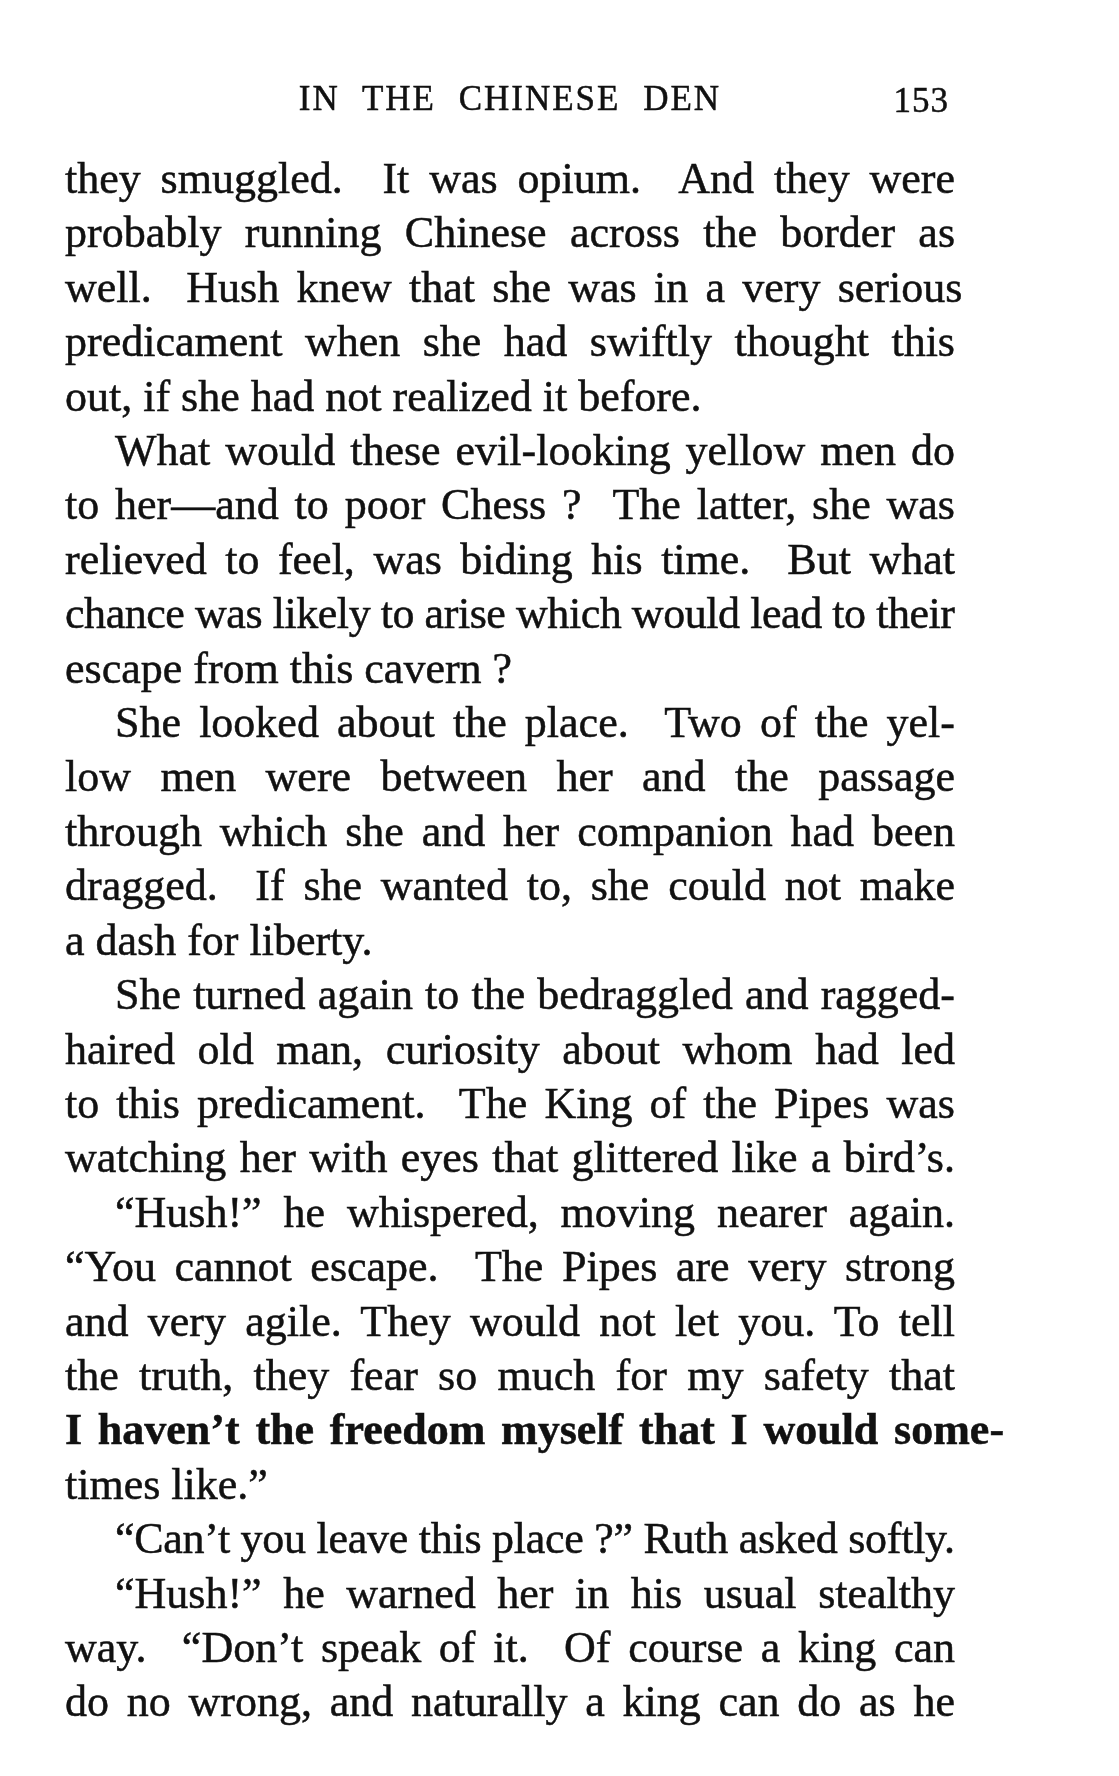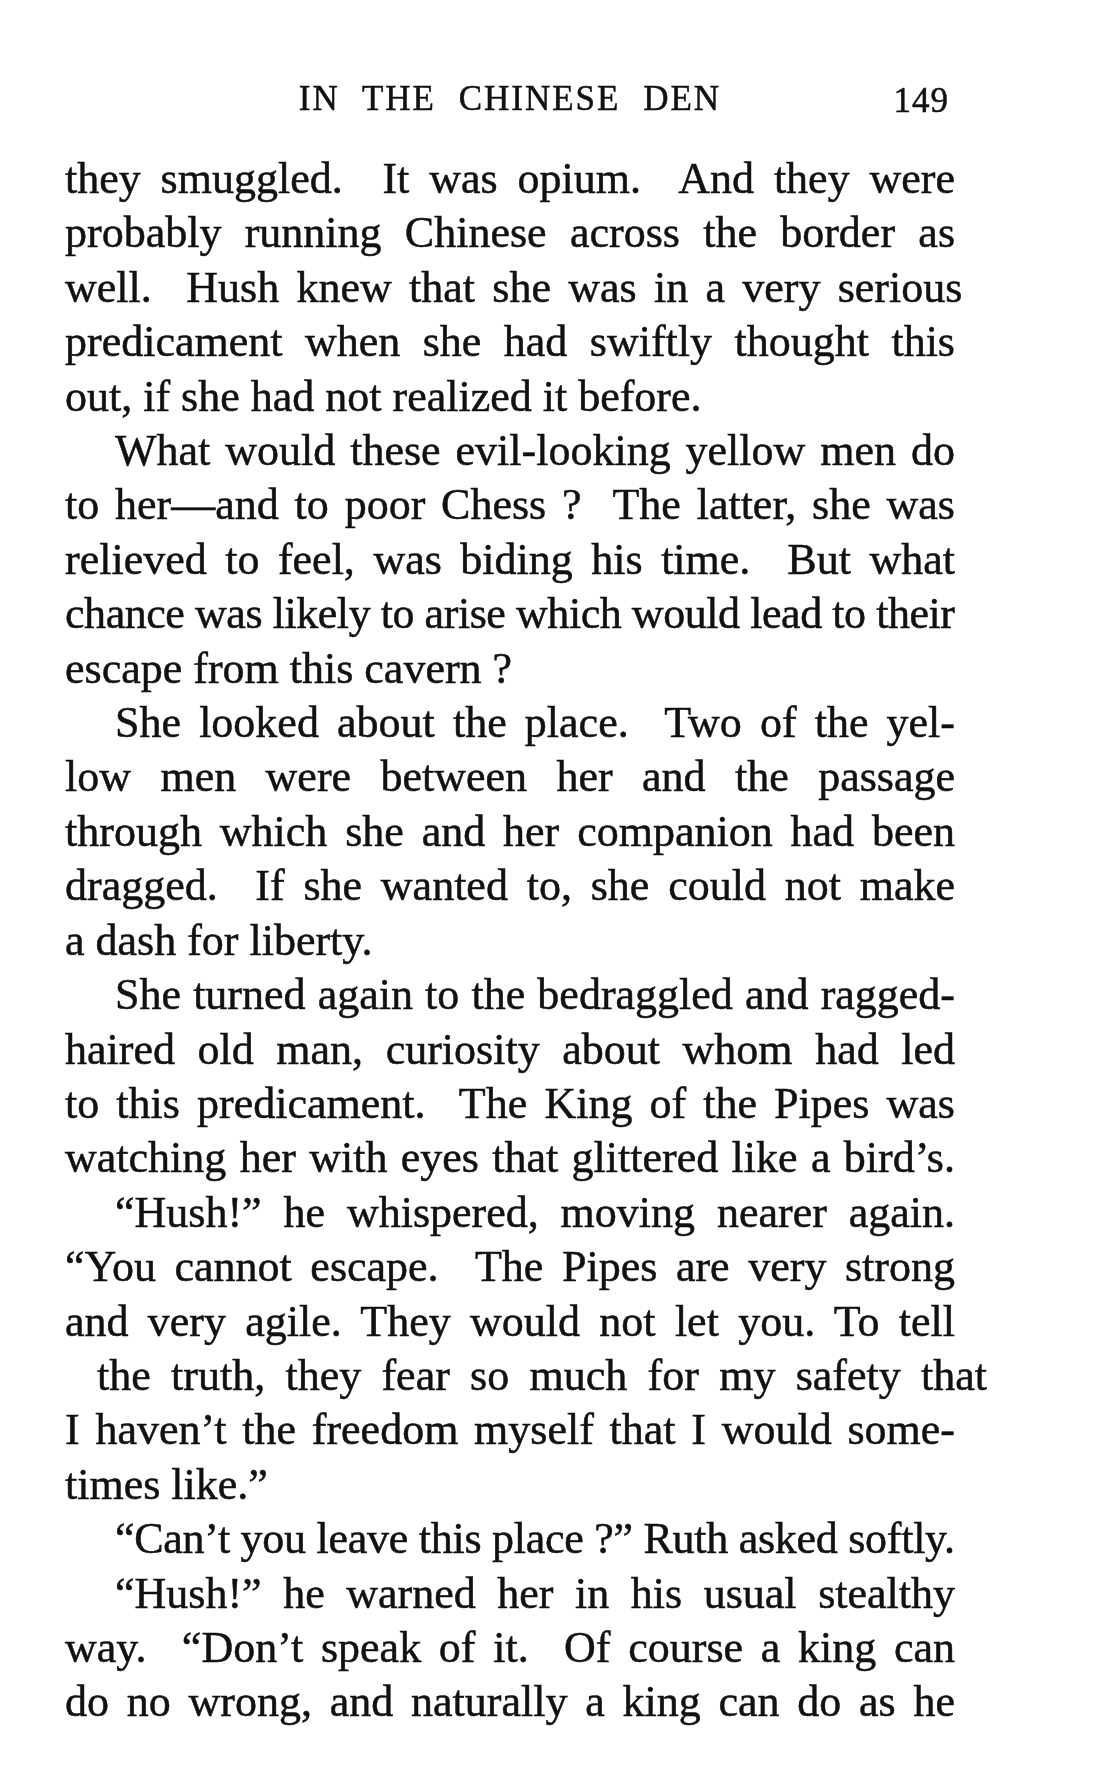--- a/index.html
+++ b/index.html
@@ -50,21 +50,21 @@
     overflow: visible;
   }
   .line.ind { padding-left: 50px; }
 </style>
 </head>
 <body>
 
 <div class="page">
   <div class="running-head">
     <div class="head-title">IN THE CHINESE DEN</div>
-    <div class="head-num">149</div>
+    <div class="head-num">153</div>
   </div>
   <div class="page-body">
       <div class="line"><span style="word-spacing: 8.86632px;">they smuggled.  It was opium.  And they were</span></div>
       <div class="line"><span style="word-spacing: 12.2943px;">probably running Chinese across the border as</span></div>
       <div class="line"><span style="word-spacing: 6.27187px;">well.  Hush knew that she was in a very serious</span></div>
       <div class="line"><span style="word-spacing: 11.4688px;">predicament when she had swiftly thought this</span></div>
       <div class="line"><span>out, if she had not realized it before.</span></div>
       <div class="line ind"><span style="word-spacing: 3.95312px;">What would these evil-looking yellow men do</span></div>
       <div class="line"><span style="word-spacing: 4.82188px; margin-top: 48px;">to her—and to poor Chess ?  The latter, she was</span></div>
       <div class="line"><span style="word-spacing: 7.51215px;">relieved to feel, was biding his time.  But what</span></div>
@@ -75,21 +75,21 @@
       <div class="line"><span style="word-spacing: 6.875px;">through which she and her companion had been</span></div>
       <div class="line"><span style="word-spacing: 7.79167px;">dragged.  If she wanted to, she could not make</span></div>
       <div class="line"><span>a dash for liberty.</span></div>
       <div class="line ind"><span style="word-spacing: 1.13839px;">She turned again to the bedraggled and ragged-</span></div>
       <div class="line"><span style="word-spacing: 11.5804px;">haired old man, curiosity about whom had led</span></div>
       <div class="line"><span style="word-spacing: 6.1059px;">to this predicament.  The King of the Pipes was</span></div>
       <div class="line"><span style="word-spacing: 2.34961px;">watching her with eyes that glittered like a bird’s.</span></div>
       <div class="line ind"><span style="word-spacing: 10.8781px;">“Hush!” he whispered, moving nearer again.</span></div>
       <div class="line"><span style="word-spacing: 7.58984px;">“You cannot escape.  The Pipes are very strong</span></div>
       <div class="line"><span style="word-spacing: 8.30556px;">and very agile. They would not let you. To tell</span></div>
-      <div class="line"><span style="word-spacing: 9.28646px; margin-left: 32px;">the truth, they fear so much for my safety that</span></div>
-      <div class="line"><span style="word-spacing: 4.74219px;">I haven’t the freedom myself that I would some-</span></div>
+      <div class="line"><span style="word-spacing: 9.28646px;">the truth, they fear so much for my safety that</span></div>
+      <div class="line"><span style="word-spacing: 4.74219px; font-weight: bold;">I haven’t the freedom myself that I would some-</span></div>
       <div class="line"><span>times like.”</span></div>
       <div class="line ind"><span style="letter-spacing: -0.268229px;">“Can’t you leave this place ?” Ruth asked softly.</span></div>
       <div class="line ind"><span style="word-spacing: 10.5536px;">“Hush!” he warned her in his usual stealthy</span></div>
       <div class="line"><span style="word-spacing: 6.70881px;">way.  “Don’t speak of it.  Of course a king can</span></div>
       <div class="line"><span style="word-spacing: 6.76562px;">do no wrong, and naturally a king can do as he</span></div>
     </div>
 </div>
 
 </body></html>

